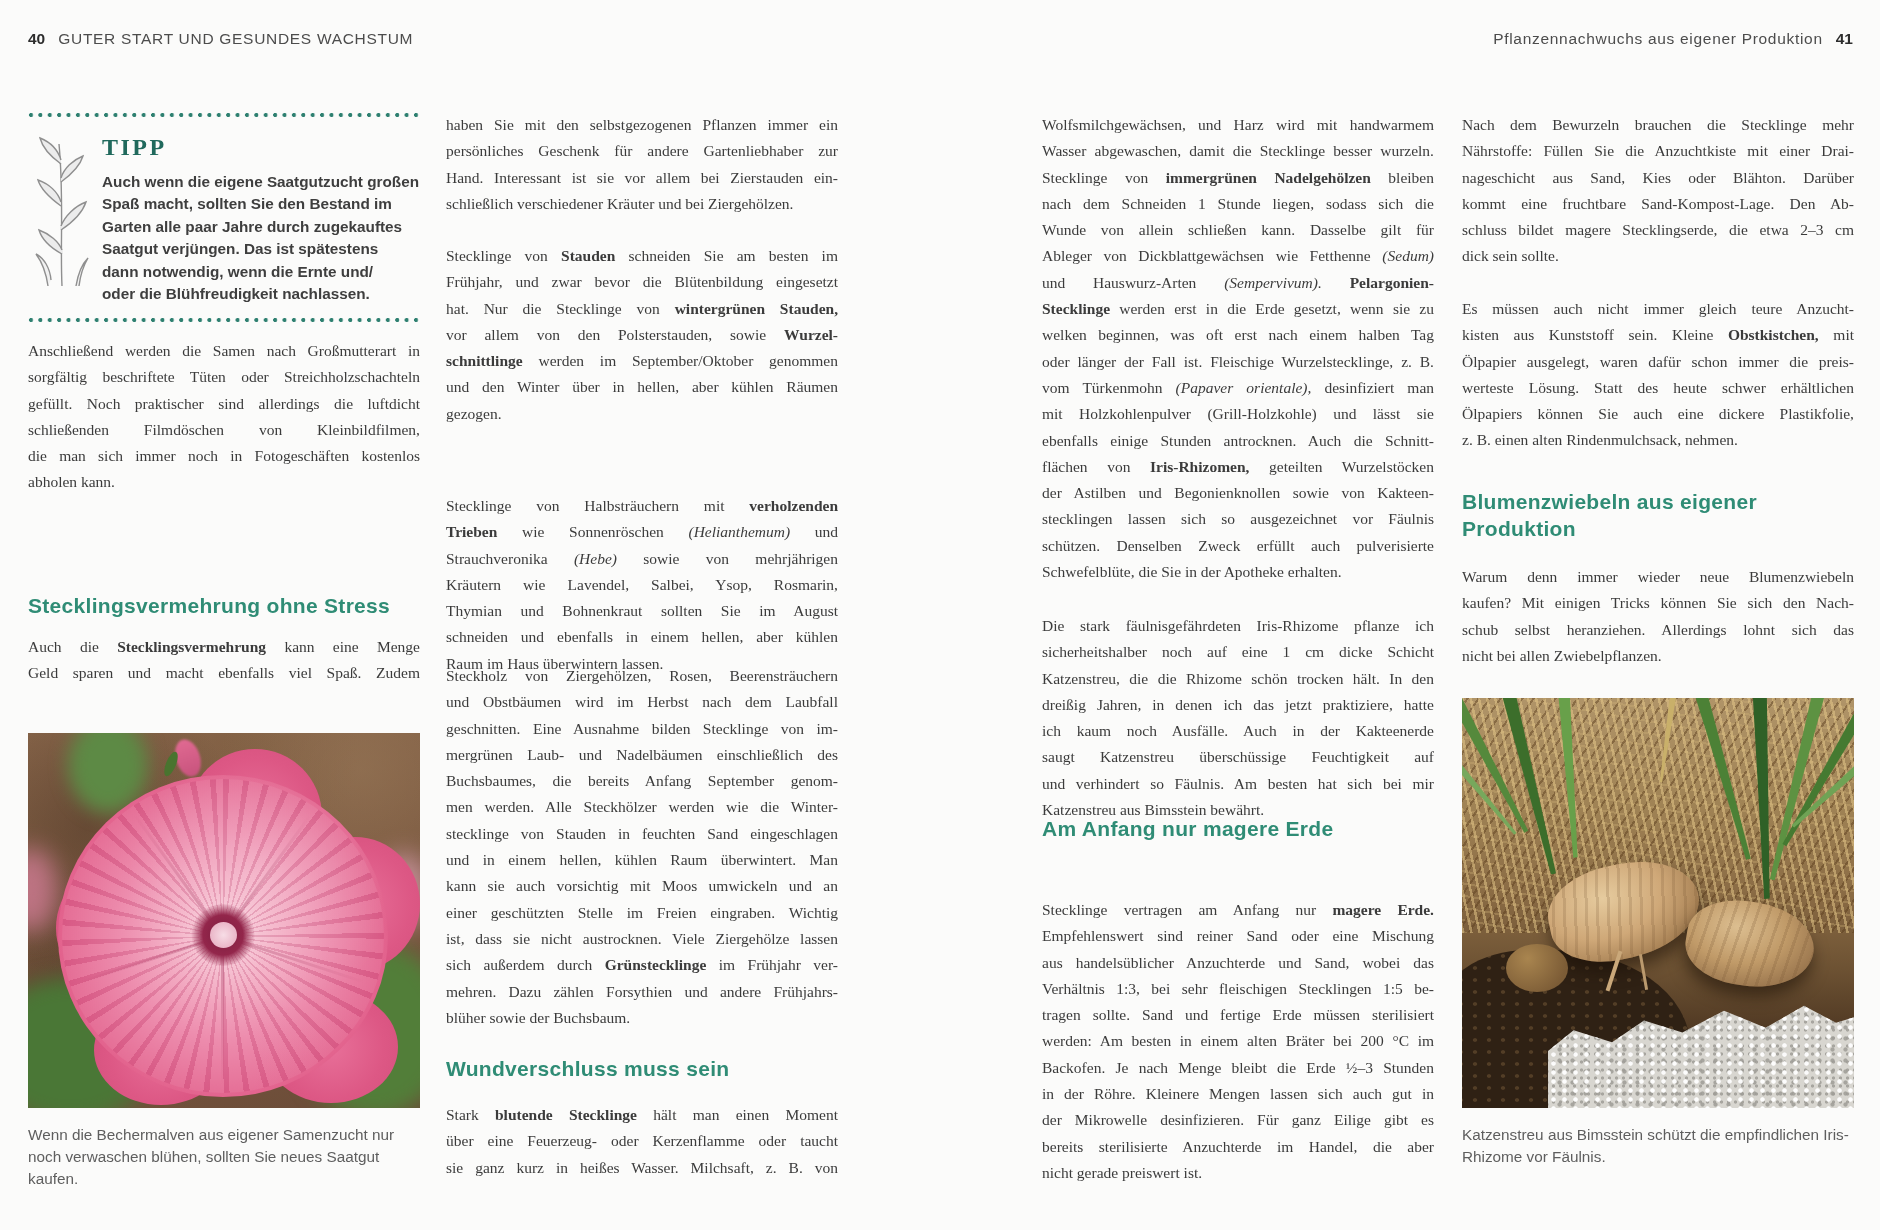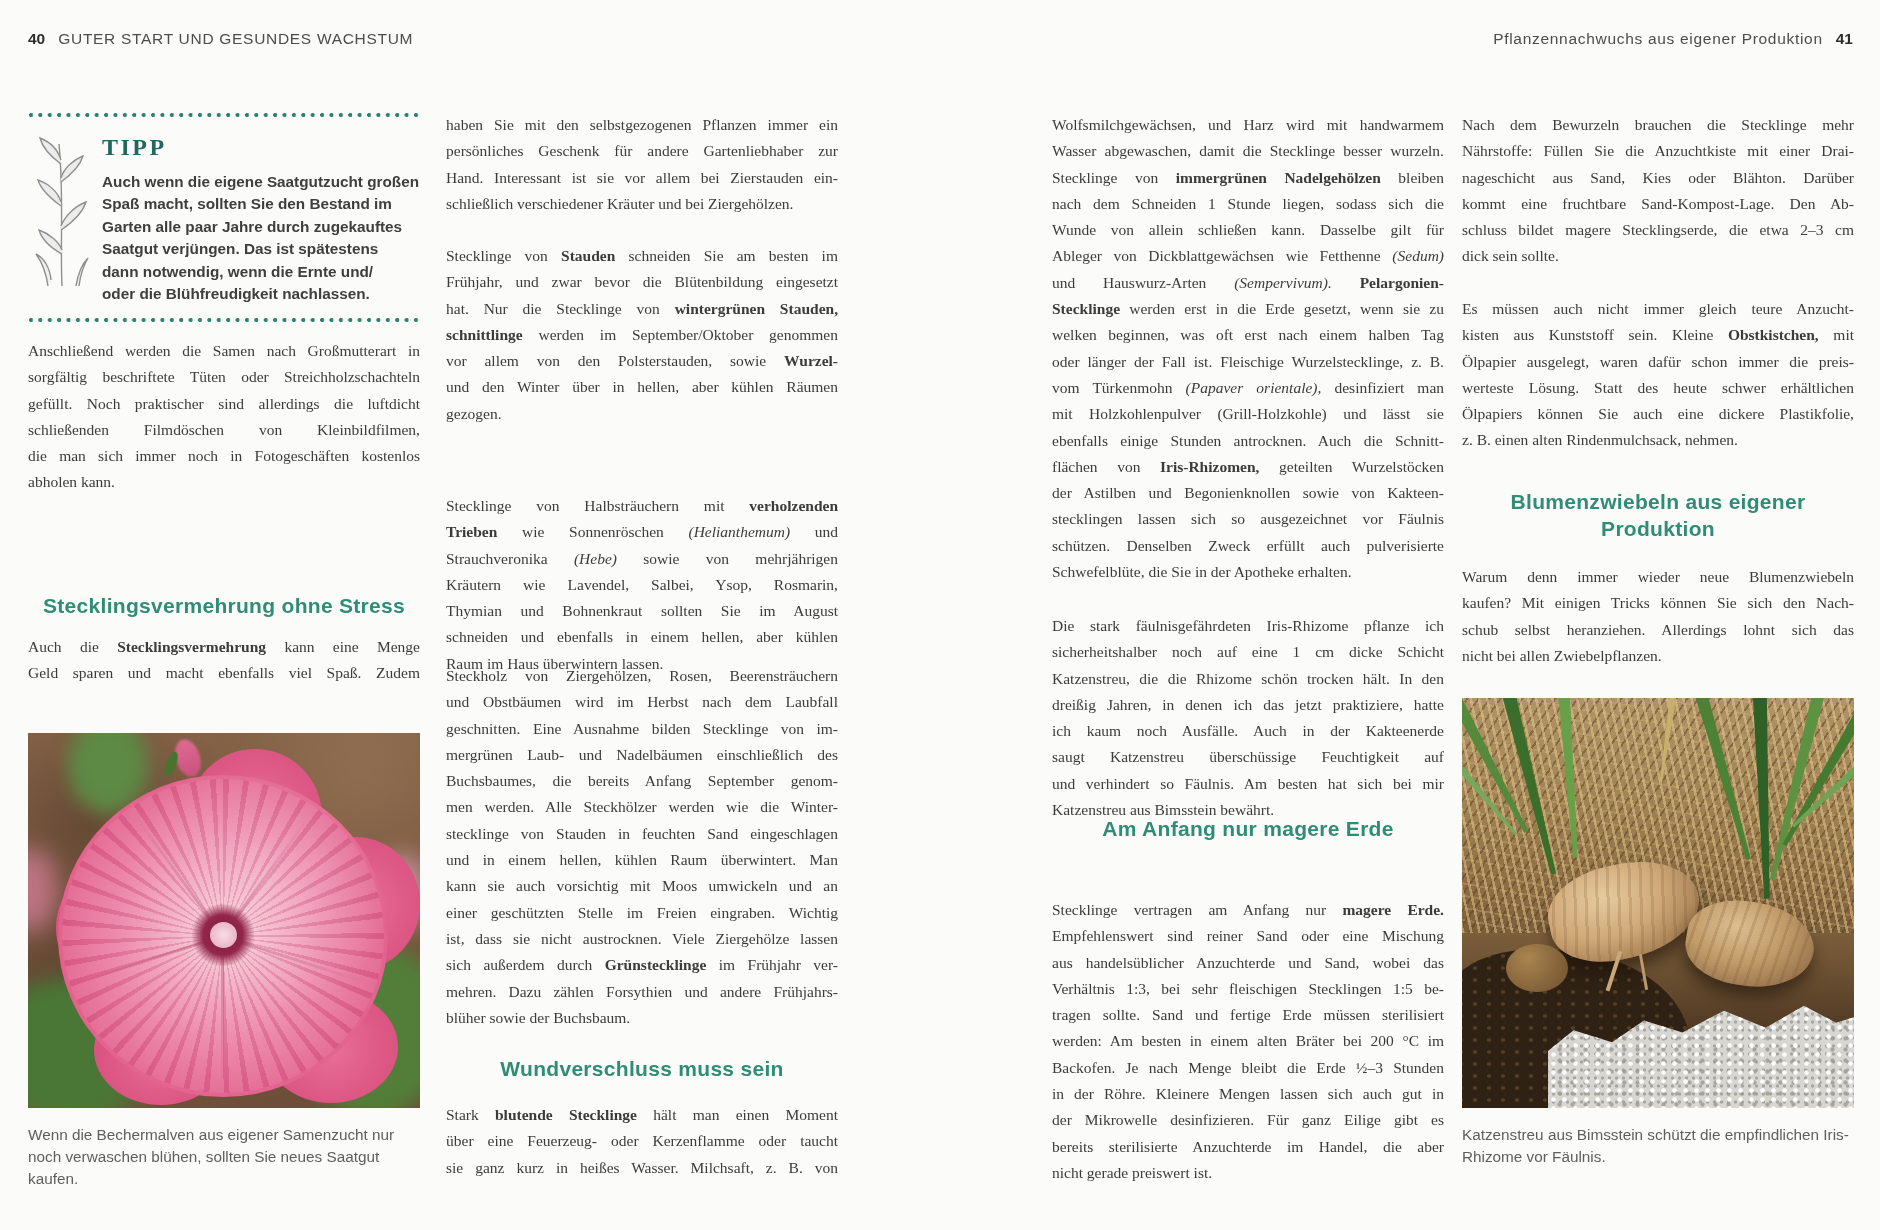--- a/index.html
+++ b/index.html
@@ -16,21 +16,21 @@
   
   .col{position:absolute;top:0;width:392px;height:1230px;}
   
   .para{position:absolute;width:392px;font-size:15.5px;line-height:26.3px;color:var(--body-text,#3b3b3b);}
   .para .line{white-space:nowrap;text-align:justify;text-align-last:justify;}
   .para .line.end{text-align-last:left;}
   .b{font-weight:700;}
   .i{font-style:italic;}
   
   .h2{position:absolute;width:392px;font-family:"Liberation Sans",sans-serif;font-weight:700;
-      font-size:21px;line-height:27px;letter-spacing:.3px;color:var(--heading-green,#2f8c75);text-align:center;}
+      font-size:21px;line-height:27px;letter-spacing:.3px;color:var(--heading-green,#2f8c75);}
   
   .tipbox{position:absolute;left:0;width:392px;}
   .dots{height:6px;background-image:radial-gradient(circle at 3px 3px,var(--dot-green,#2e8070) 1.8px,transparent 2.3px);
         background-size:9.4px 6px;background-repeat:repeat-x;}
   .tipbody{display:flex;padding:10px 0 12px 0;}
   .sketch{width:66px;height:152px;flex:0 0 66px;margin-top:8px;}
   .tipcontent{margin-left:8px;}
   .tiplabel{font-family:"Liberation Serif",serif;font-weight:700;font-size:24px;letter-spacing:2.5px;
             color:var(--tip-heading-green,#20695c);margin:6px 0 10px 0;}
   .tiptext{font-family:"Liberation Sans",sans-serif;font-size:15.3px;line-height:22.4px;font-weight:600;
@@ -180,22 +180,22 @@
     <div class="para" style="top:112px;">
         <div class="line"><span>haben Sie mit den selbstgezogenen Pflanzen immer ein</span></div>
         <div class="line"><span>persönliches Geschenk für andere Gartenliebhaber zur</span></div>
         <div class="line"><span>Hand. Interessant ist sie vor allem bei Zierstauden ein-</span></div>
         <div class="line end"><span>schließlich verschiedener Kräuter und bei Ziergehölzen.</span></div>
       </div>
     <div class="para" style="top:243px;">
         <div class="line"><span>Stecklinge von </span><span class="b">Stauden</span><span> schneiden Sie am besten im</span></div>
         <div class="line"><span>Frühjahr, und zwar bevor die Blütenbildung eingesetzt</span></div>
         <div class="line"><span>hat. Nur die Stecklinge von </span><span class="b">wintergrünen Stauden,</span></div>
+        <div class="line"><span>vor allem von den Polsterstauden, sowie </span><span class="b">Wurzel-</span></div>
         <div class="line"><span class="b">schnittlinge</span><span> werden im September/Oktober genommen</span></div>
-        <div class="line"><span>vor allem von den Polsterstauden, sowie </span><span class="b">Wurzel-</span></div>
         <div class="line"><span>und den Winter über in hellen, aber kühlen Räumen</span></div>
         <div class="line end"><span>gezogen.</span></div>
       </div>
     <div class="para" style="top:453px;margin-top:40px;">
         <div class="line"><span>Stecklinge von Halbsträuchern mit </span><span class="b">verholzenden</span></div>
         <div class="line"><span class="b">Trieben</span><span> wie Sonnenröschen </span><span class="i">(Helianthemum)</span><span> und</span></div>
         <div class="line"><span>Strauchveronika </span><span class="i">(Hebe)</span><span> sowie von mehrjährigen</span></div>
         <div class="line"><span>Kräutern wie Lavendel, Salbei, Ysop, Rosmarin,</span></div>
         <div class="line"><span>Thymian und Bohnenkraut sollten Sie im August</span></div>
         <div class="line"><span>schneiden und ebenfalls in einem hellen, aber kühlen</span></div>
@@ -218,21 +218,21 @@
         <div class="line end"><span>blüher sowie der Buchsbaum.</span></div>
       </div>
     <div class="h2" style="top:1055px;">Wundverschluss muss sein</div>
     <div class="para" style="top:1102px;">
         <div class="line"><span>Stark </span><span class="b">blutende Stecklinge</span><span> hält man einen Moment</span></div>
         <div class="line"><span>über eine Feuerzeug- oder Kerzenflamme oder taucht</span></div>
         <div class="line"><span>sie ganz kurz in heißes Wasser. Milchsaft, z. B. von</span></div>
       </div>
   </div>
 
-  <div class="col" style="left:1042px;margin-left:10px;">
+  <div class="col" style="left:1042px;">
     <div class="para" style="top:112px;">
         <div class="line"><span>Wolfsmilchgewächsen, und Harz wird mit handwarmem</span></div>
         <div class="line"><span>Wasser abgewaschen, damit die Stecklinge besser wurzeln.</span></div>
         <div class="line"><span>Stecklinge von </span><span class="b">immergrünen Nadelgehölzen</span><span> bleiben</span></div>
         <div class="line"><span>nach dem Schneiden 1 Stunde liegen, sodass sich die</span></div>
         <div class="line"><span>Wunde von allein schließen kann. Dasselbe gilt für</span></div>
         <div class="line"><span>Ableger von Dickblattgewächsen wie Fetthenne </span><span class="i">(Sedum)</span></div>
         <div class="line"><span>und Hauswurz-Arten </span><span class="i">(Sempervivum).</span><span> </span><span class="b">Pelargonien-</span></div>
         <div class="line"><span class="b">Stecklinge</span><span> werden erst in die Erde gesetzt, wenn sie zu</span></div>
         <div class="line"><span>welken beginnen, was oft erst nach einem halben Tag</span></div>

